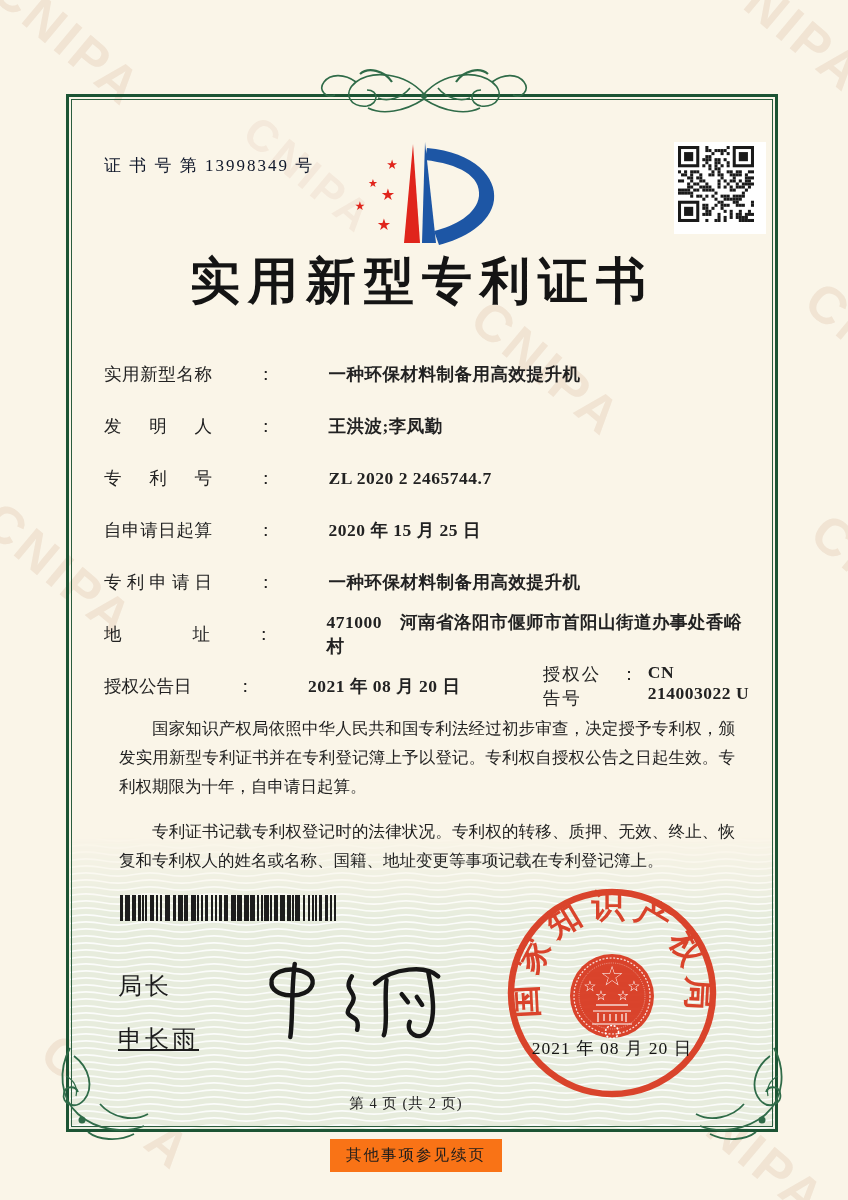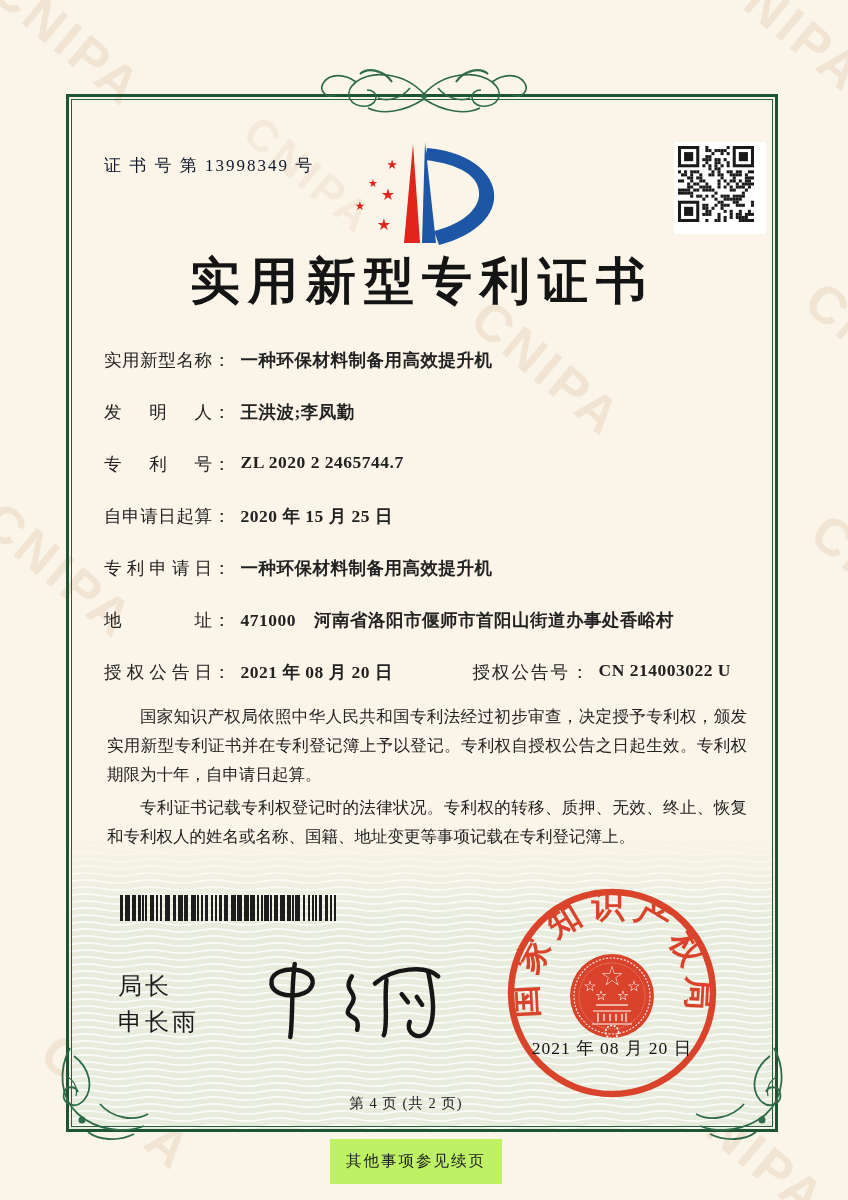--- a/index.html
+++ b/index.html
@@ -27,46 +27,46 @@
   .cert-no{position:absolute;left:104px;top:154px;font-size:17px;color:#0f172a;
            letter-spacing:2px;z-index:3;}
   .logo{position:absolute;left:346px;top:138px;z-index:3;}
   .qr{position:absolute;left:674px;top:142px;width:84px;height:84px;background:#fff;
       padding:4px;z-index:3;}
   .title{position:absolute;left:66px;top:248px;width:712px;text-align:center;
          font-size:50px;font-weight:bold;letter-spacing:8px;color:#141414;z-index:3;}
 
   
   .rows{position:absolute;left:104px;top:348px;width:648px;z-index:3;font-size:17.5px;color:#222;}
-  .row{height:52px;display:flex;align-items:flex-start;}
+  .row{height:52px;display:flex;align-items:center;gap:44px;}
   .row .lbl{display:inline-block;width:108px;text-align:justify;text-align-last:justify;}
   .row .colon{margin-left:1px;}
   .row .val{margin-left:10px;letter-spacing:0.5px;font-weight:bold;}
   .row .val-fixed{width:218px;}
   .pair2{display:flex;margin-left:14px;}
   .pair2 .lbl2{letter-spacing:2px;}
 
   
   .paras{position:absolute;left:103px;top:698px;width:648px;z-index:3;font-size:16.5px;
          line-height:29px;color:#222;text-align:justify;}
-  .paras p{margin:4px;text-indent:2em;}
+  .paras p{margin:16px;text-indent:2em;}
 
   
   .barcode{position:absolute;left:120px;top:895px;z-index:3;}
   .sig-block{position:absolute;left:118px;top:970px;z-index:3;font-size:24px;
              letter-spacing:3px;color:#1c1c1c;}
   .sig-block .role{display:block;}
-  .sig-block .name{display:block;margin-top:4px;}
+  .sig-block .name{display:block;margin-top:21px;text-decoration:underline;}
   .signature{position:absolute;left:252px;top:948px;z-index:3;}
   .seal{position:absolute;left:503px;top:884px;z-index:4;opacity:0.95;}
   .seal-date{position:absolute;left:512px;top:1036px;width:200px;text-align:center;
              z-index:5;font-size:17.5px;letter-spacing:1px;color:#151515;}
   .page-ind{position:absolute;left:66px;top:1094px;width:680px;text-align:center;
             font-size:14.5px;color:#222;z-index:3;letter-spacing:1px;}
-  .cont-box{position:absolute;left:330px;top:1139px;background:#bef264;padding:12px 16px;
+  .cont-box{position:absolute;left:330px;top:1139px;background:#f97316;padding:6px 16px;
             font-size:15.5px;color:#1c1c1c;letter-spacing:2px;z-index:3;}
 
   .orn{position:absolute;z-index:3;}
 </style>
 </head>
 <body>
 
 <div class="page">
 
   <span class="wm" style="left:-22px;top:8px">CNIPA</span>

